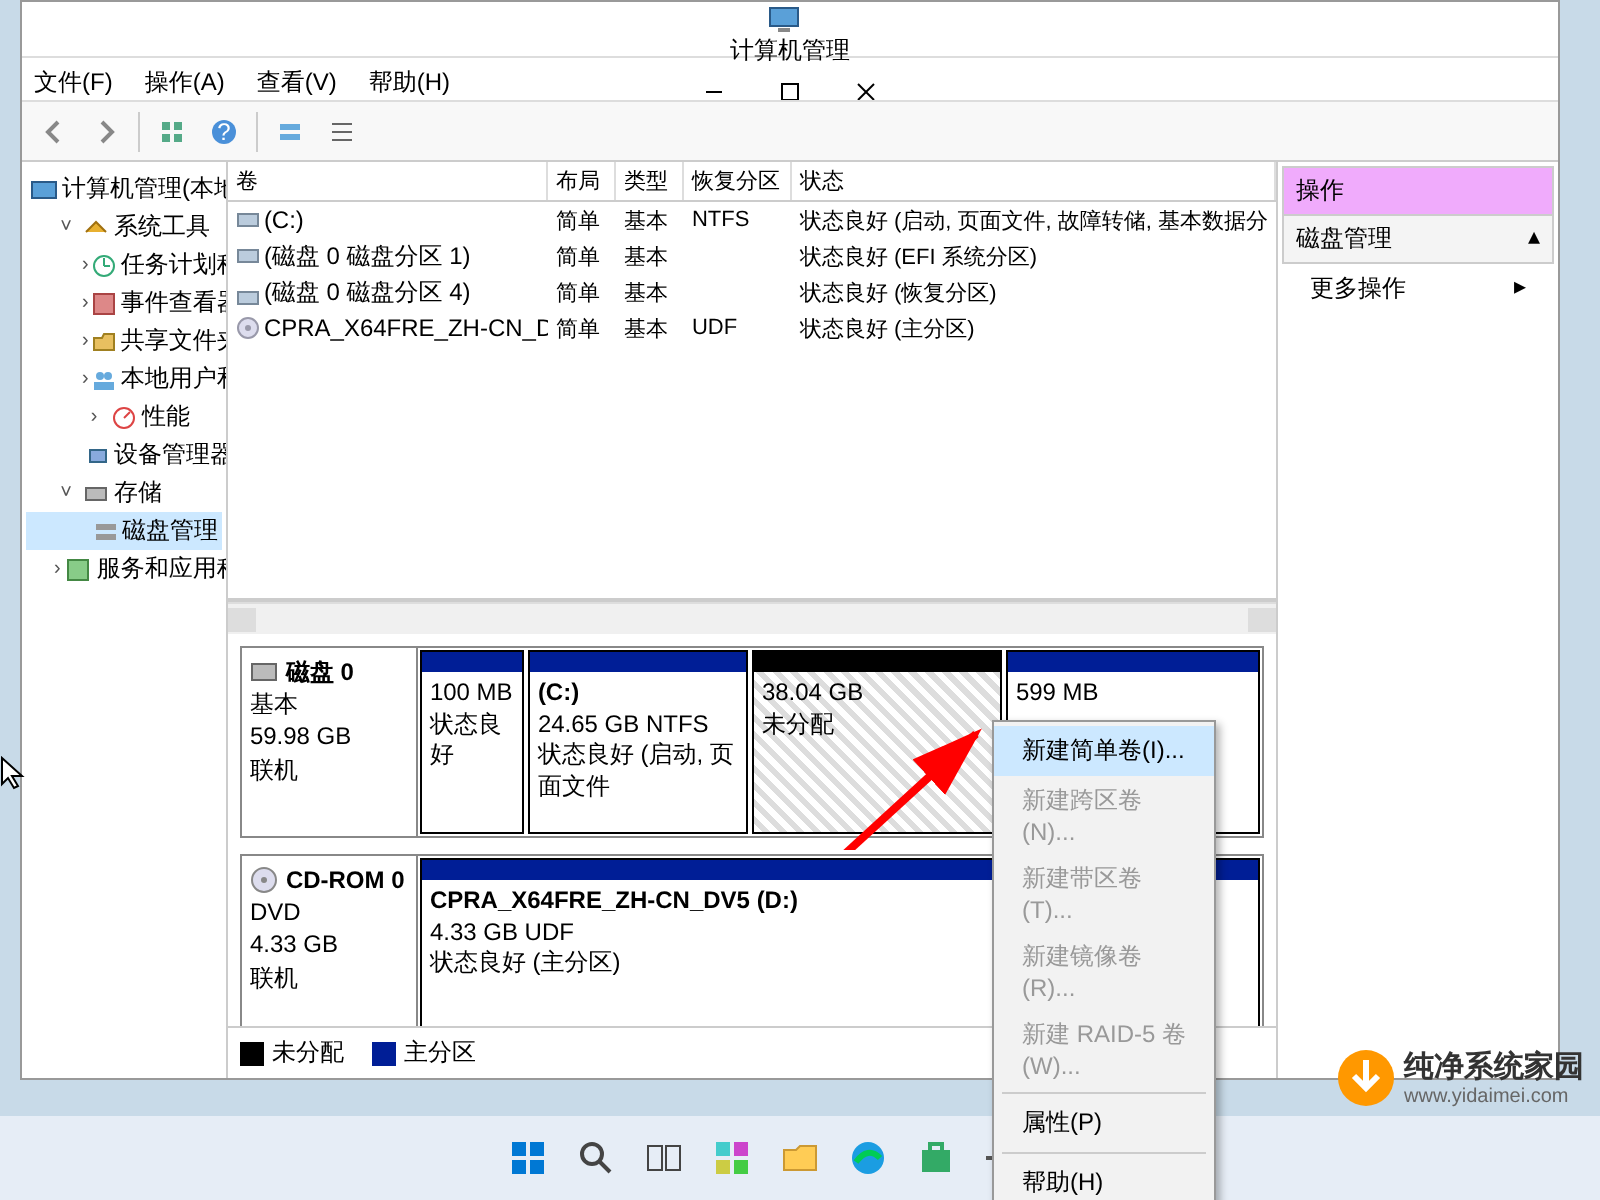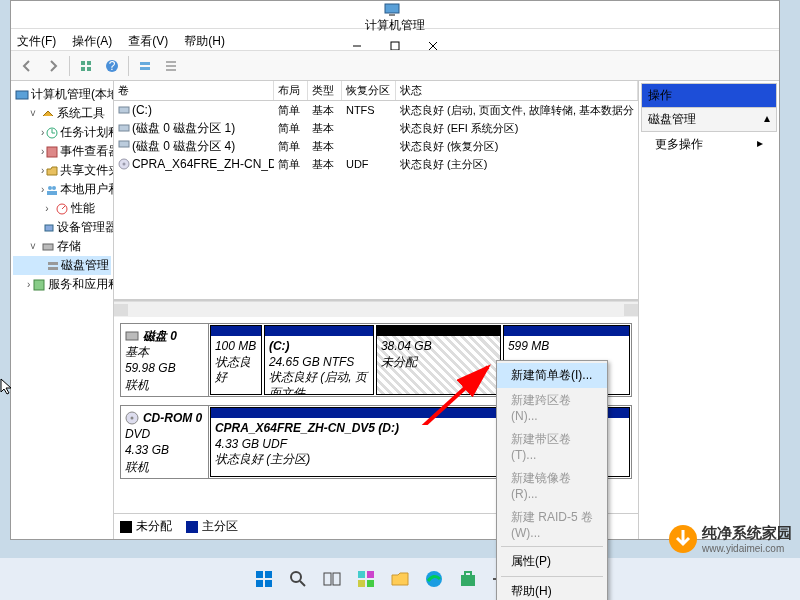--- a/index.html
+++ b/index.html
@@ -39,34 +39,34 @@
 .listrows { flex-shrink: 0; height: 200px; overflow: auto; border-bottom: 2px solid #ccc; }
 .row { display: flex; height: 18px; align-items: center; }
 .row .cell { padding: 0 4px; font-size: 11px; overflow: hidden; white-space: nowrap; }
 .row .ic { width: 12px; height: 12px; margin-right: 2px; flex-shrink: 0; }
 .scrollbar-stub { height: 16px; background: #f0f0f0; border-top: 1px solid #ddd; position: relative; }
 .scrollbar-stub::before, .scrollbar-stub::after { content:""; position:absolute; top:2px; width:14px; height:12px; background:#ddd; }
 .scrollbar-stub::before { left:0; }
 .scrollbar-stub::after { right:0; }
 
 .diskpane { flex: 1; overflow: auto; padding: 6px; }
-.diskrow { border: 1px solid #888; margin-bottom: 8px; display: flex; height: 74px; font-style: italic; }
+.diskrow { border: 1px solid #888; margin-bottom: 8px; display: flex; height: 96px; }
 .diskinfo { width: 88px; border-right: 1px solid #888; padding: 4px; font-size: 11px; line-height: 1.35; }
 .diskinfo .hd { display: flex; align-items: center; gap: 4px; font-weight: normal; }
 .parts { flex: 1; display: flex; }
 .part { border: 1px solid #000; margin: 1px; display: flex; flex-direction: column; position: relative; }
 .part .stripe { height: 10px; background: #001e96; }
 .part .stripe.unalloc { background: #000; }
 .part .pbody { flex:1; padding: 3px 4px; font-size: 11px; line-height: 1.3; overflow: hidden; }
 .part.hatch .pbody { background: repeating-linear-gradient(45deg,#fff,#fff 3px,#ddd 3px,#ddd 6px); }
 
 .legend { display:flex; gap:14px; padding: 4px 6px; border-top:1px solid #ccc; align-items:center; font-size:11px; }
 .legend .sw { width:12px; height:12px; display:inline-block; margin-right:4px; vertical-align:middle; }
 
-.actions-hdr { background:#1d4ed8; padding:3px 6px; border:1px solid #ccc; }
+.actions-hdr { background:#f0abfc; padding:3px 6px; border:1px solid #ccc; }
 .actions-sec { background:#f4f4f4; padding:3px 6px; border:1px solid #ccc; border-top:none; display:flex; justify-content:space-between; }
 .actions-item { padding:4px 14px; cursor:default; display:flex; justify-content:space-between; }
 
 .ctxmenu { position:absolute; left:496px; top:360px; width:112px; background:#f2f2f2; border:1px solid #999; box-shadow:2px 2px 4px rgba(0,0,0,.3); padding:2px 0; z-index:50; }
 .ctxmenu .mi { padding:4px 14px; font-size:12px; cursor:default; }
 .ctxmenu .mi.hl { background:#cce8ff; }
 .ctxmenu .mi.dis { color:#999; }
 .ctxmenu hr { border:none; border-top:1px solid #ccc; margin:2px 4px; }
 
 .arrow { position:absolute; left:280px; top:355px; width:220px; height:70px; z-index:60; pointer-events:none; }
@@ -302,21 +302,21 @@
                   </svg>
                 </span>
                 <span>(磁盘 0 磁盘分区 1)</span>
               </div>
               <div class="cell" style="width:34px">简单</div>
               <div class="cell" style="width:34px">基本</div>
               <div class="cell" style="width:54px"></div>
               <div class="cell" style="flex:1">状态良好 (EFI 系统分区)</div>
             </div>
           <div class="row">
-              <div class="cell" style="width:160px;display:flex;align-items:flex-start">
+              <div class="cell" style="width:160px;display:flex;align-items:flex-end">
                 <span class="ic">
                   <svg width="12" height="12">
                     <rect x="1" y="3" width="10" height="6" fill="#bcd" stroke="#789"></rect>
                   </svg>
                 </span>
                 <span>(磁盘 0 磁盘分区 4)</span>
               </div>
               <div class="cell" style="width:34px">简单</div>
               <div class="cell" style="width:34px">基本</div>
               <div class="cell" style="width:54px"></div>

